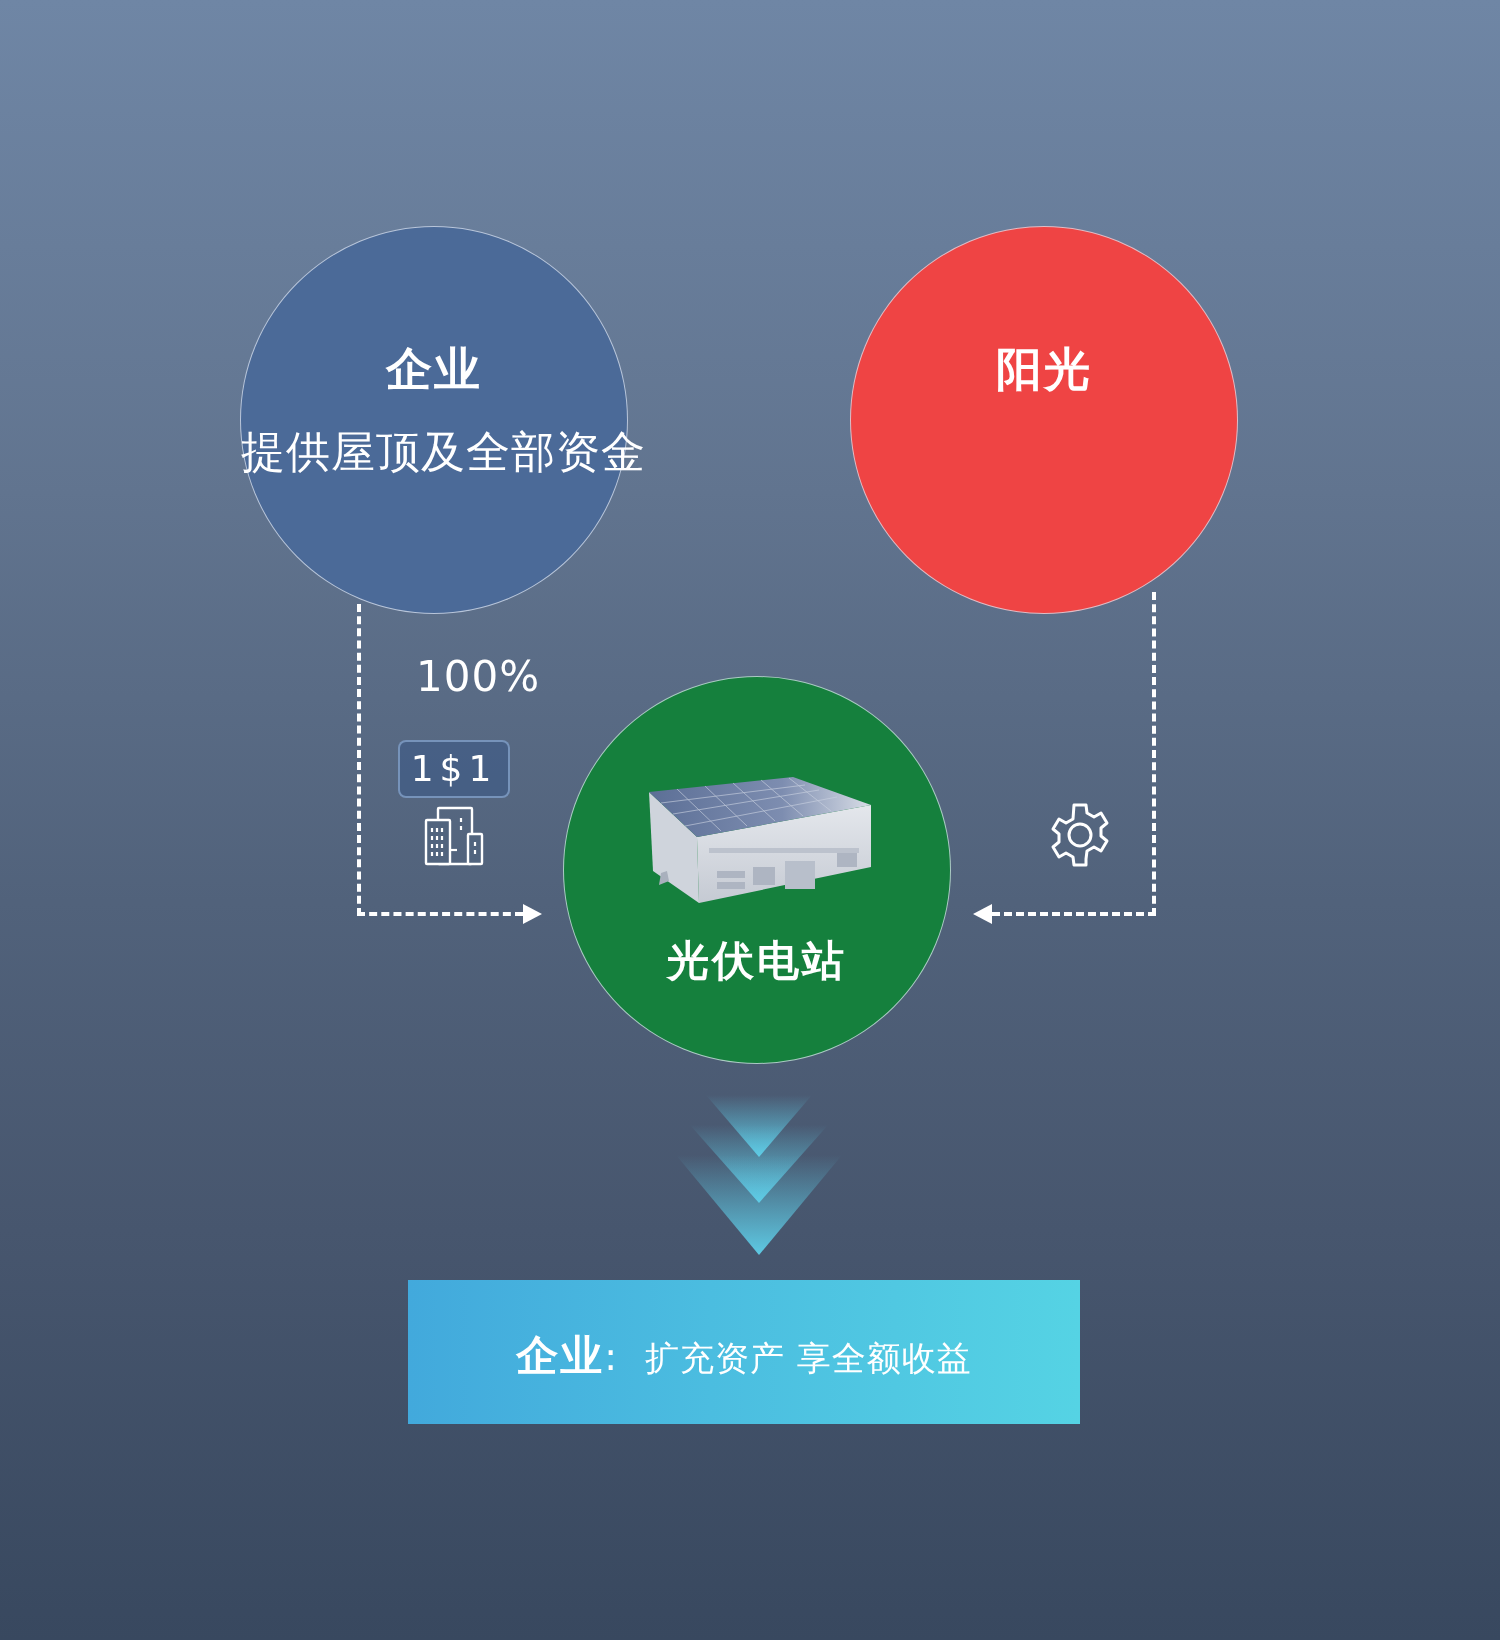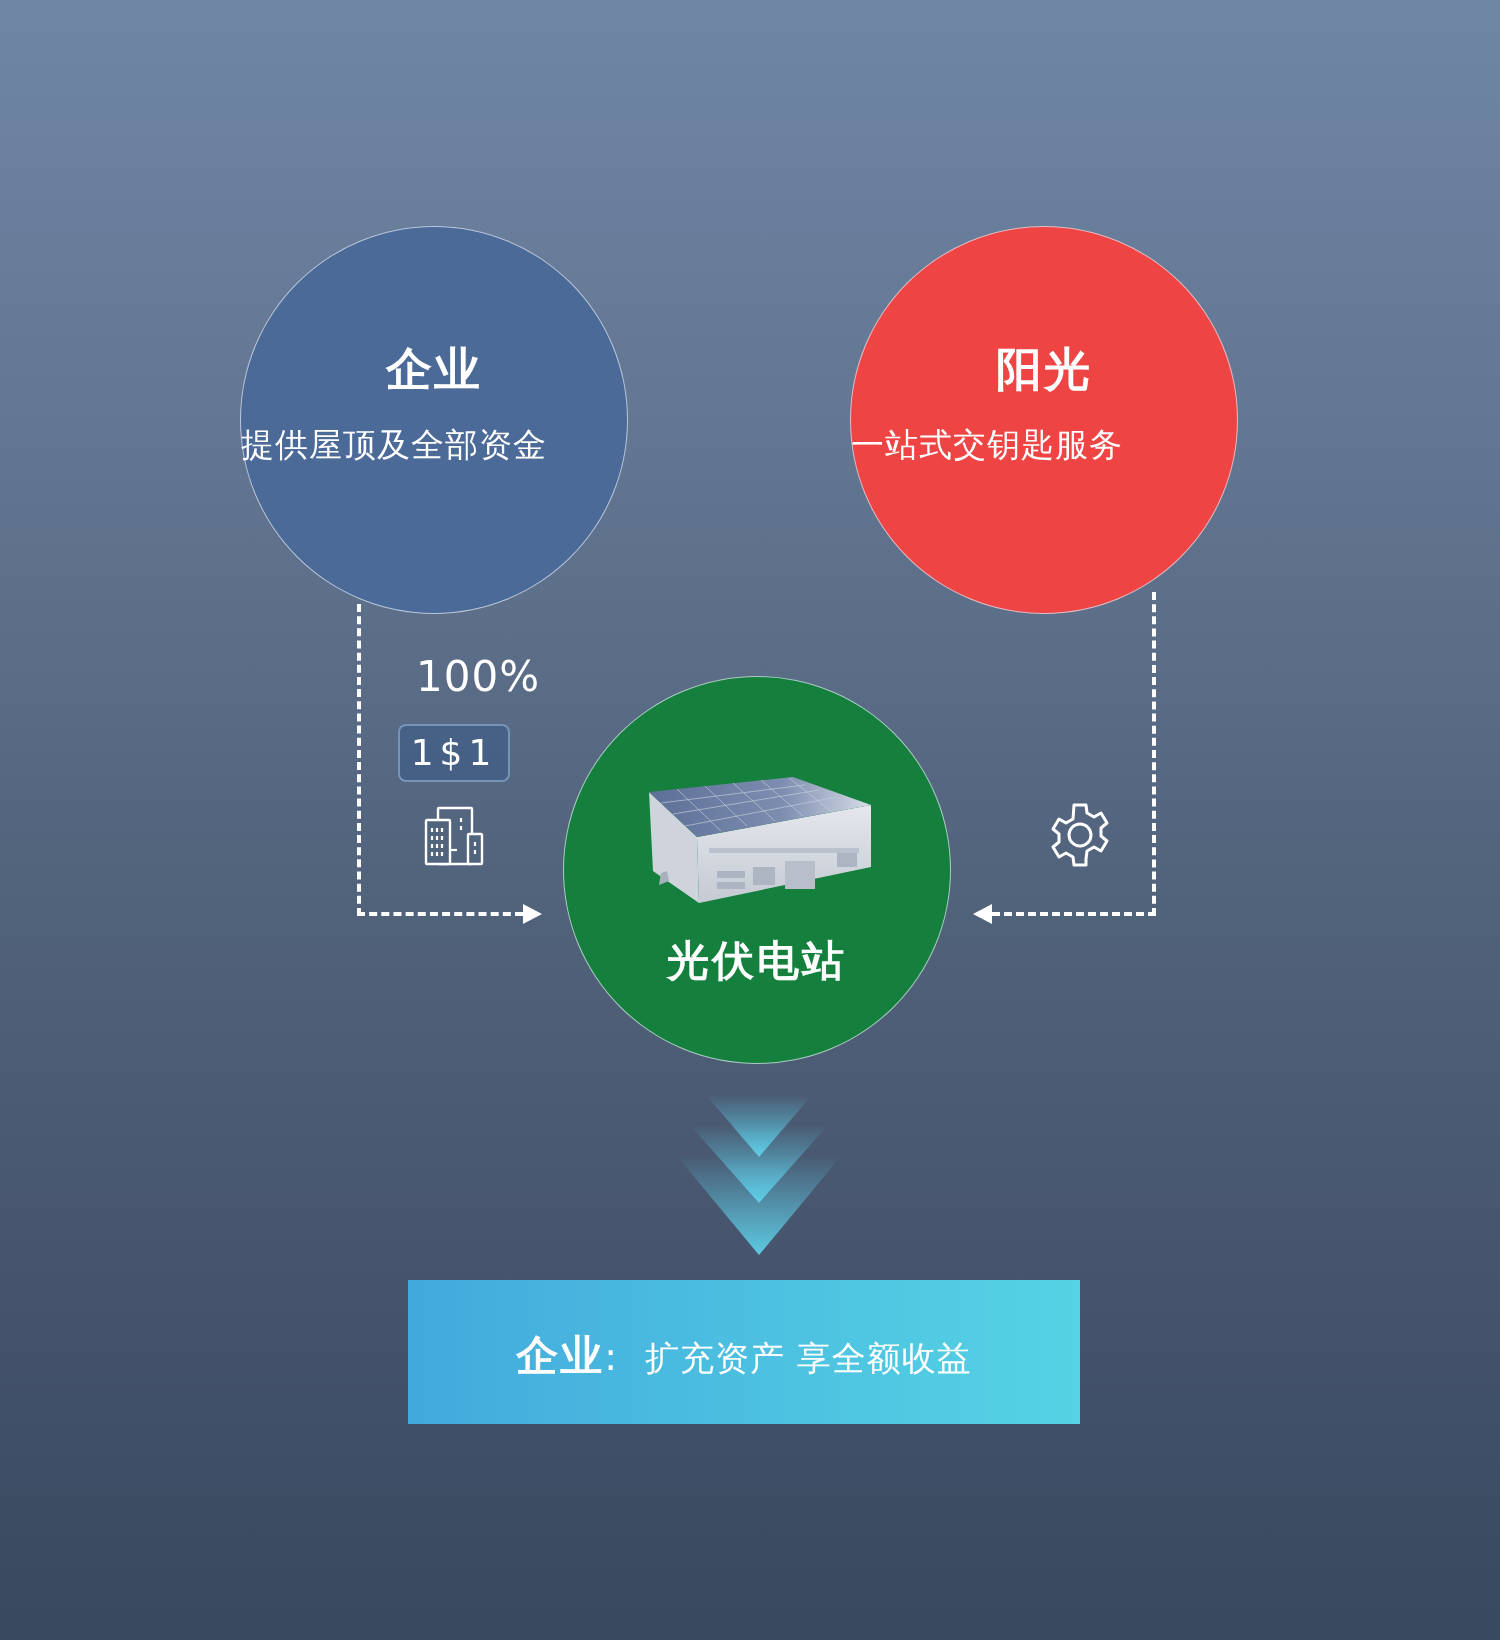--- a/index.html
+++ b/index.html
@@ -32,21 +32,22 @@
       position: absolute;
       left: 0; right: 0;
       text-align: center;
       font-size: 46px;
       font-weight: bold;
       letter-spacing: 2px;
     }
     .circle-sub {
       position: absolute;
       left: 0; right: 0;
-      font-size: 33px;
+      text-align: center;
+      font-size: 44px;
       letter-spacing: 1px;
       white-space: nowrap;
     }
     .circle.left .circle-title, .circle.right .circle-title { top: 112px; }
     .circle.left .circle-sub, .circle.right .circle-sub { top: 196px; }
 
     .center-title {
       position: absolute;
       left: 0; right: 0;
       top: 256px;
@@ -85,21 +86,21 @@
     .percent {
       position: absolute;
       left: 416px;
       top: 652px;
       font-size: 42px;
       letter-spacing: 1px;
     }
     .ratio-badge {
       position: absolute;
       left: 398px;
-      top: 724px;
+      top: 740px;
       width: 112px;
       height: 58px;
       box-sizing: border-box;
       border: 2px solid rgba(140, 170, 210, 0.7);
       border-radius: 8px;
       background: rgba(60, 90, 135, 0.6);
       text-align: center;
       font-size: 36px;
       line-height: 54px;
       letter-spacing: 6px;
@@ -156,21 +157,20 @@
 </head>
 <body>
 
 <div class="circle left">
   <div class="circle-title">企业</div>
   <div class="circle-sub">提供屋顶及全部资金</div>
 </div>
 
 <div class="circle right">
   <div class="circle-title">阳光</div>
-  <div class="circle-sub">一站式交钥匙服务</div>
 </div>
 
 <div class="dash-v" style="left:357px; top:604px; height:312px;"></div>
 <div class="dash-h" style="left:357px; top:912px; width:166px;"></div>
 <div class="arrowhead-right" style="left:523px; top:904px;"></div>
 
 <div class="percent">100%</div>
 <div class="ratio-badge">
   <span>1$1</span>
 </div>

